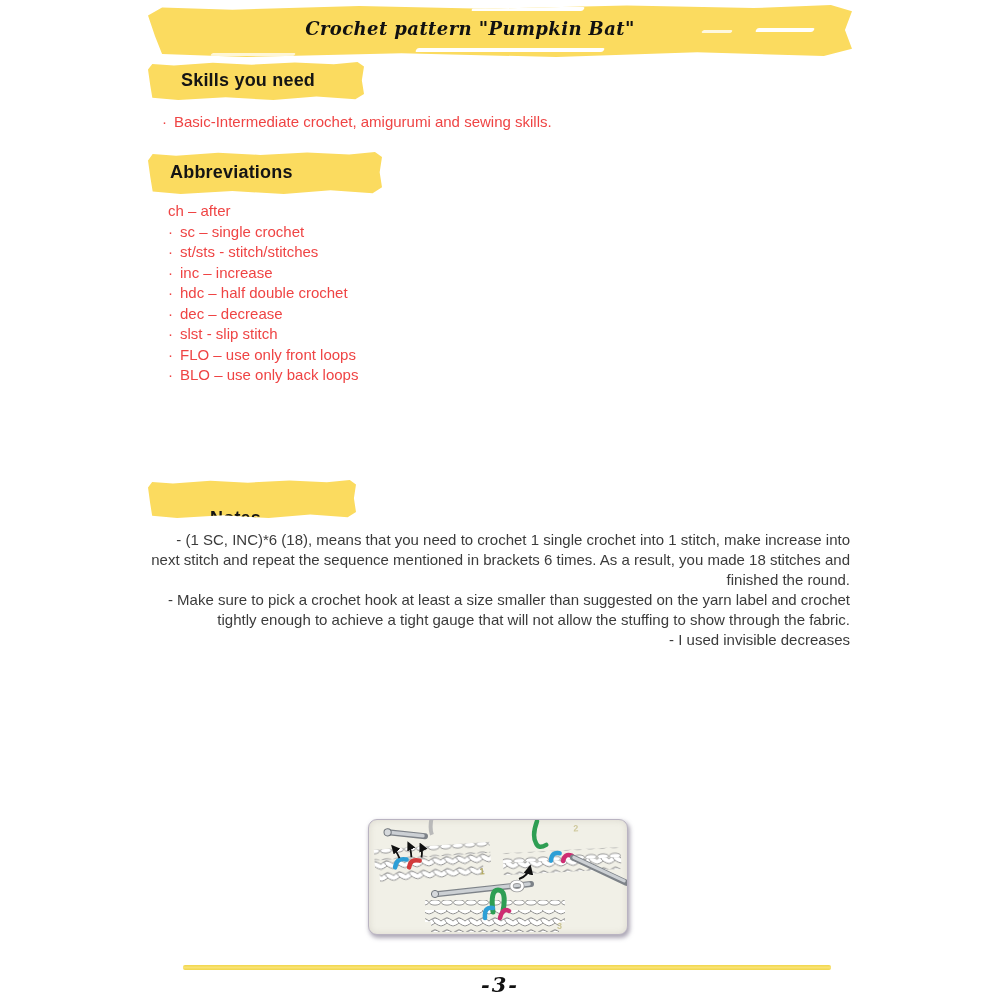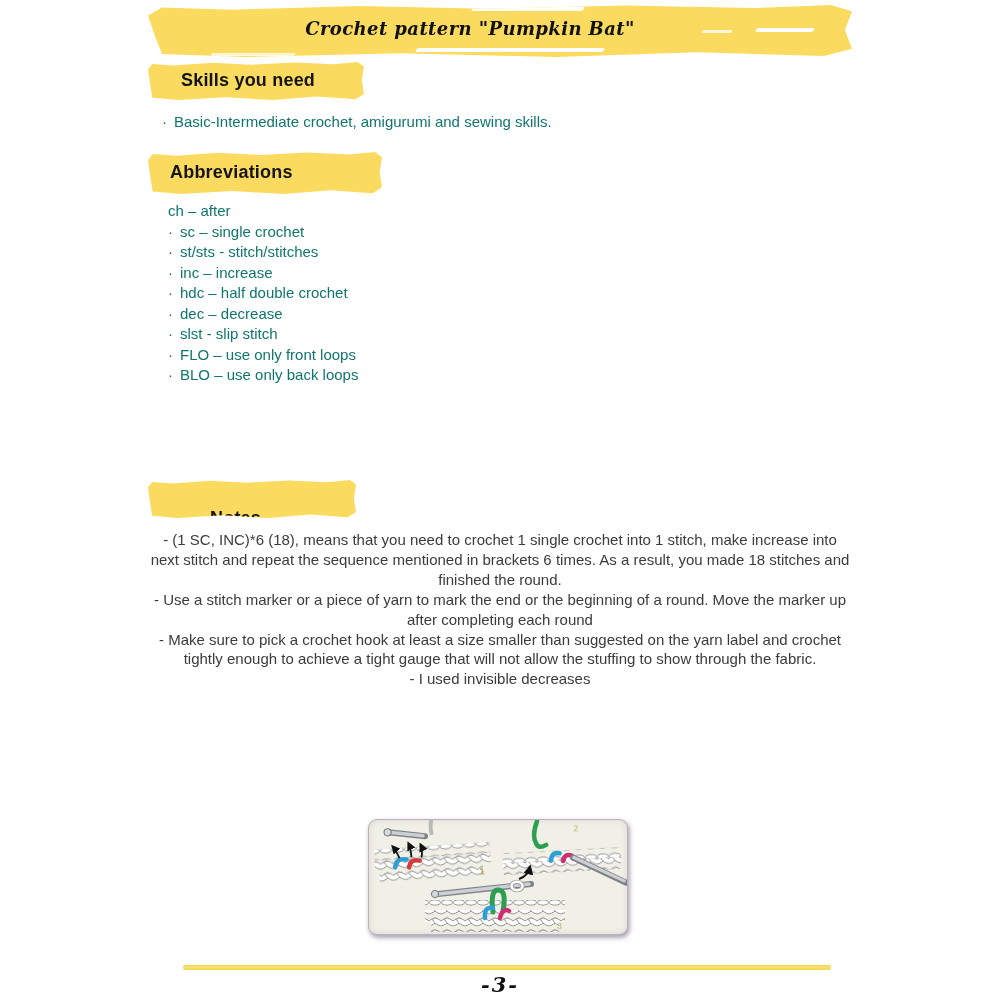--- a/index.html
+++ b/index.html
@@ -31,27 +31,27 @@
   .banner-abbr{left:148px;top:152px;width:234px;height:42px;}
   .banner-notes{left:148px;top:480px;width:208px;}
   .banner-h .h-label, .banner-abbr .h-label{
     position:absolute;top:50%;transform:translateY(-52%);
     font-weight:bold;font-size:18px;color:#141414;letter-spacing:.2px;white-space:nowrap;
   }
   .banner-skills .h-label{left:33px;}
   .banner-abbr .h-label{left:22px;}
   .banner-notes .h-label{left:62px;margin-top:20px;}
 
-  .body-text{font-size:15px;line-height:20.5px;color:#0f766e;}
+  .body-text{font-size:15px;line-height:20.5px;color:#ef4444;}
   .skills-line{position:absolute;left:162px;top:112px;}
   .bullet{display:inline-block;width:12px;}
   .abbr-list{position:absolute;left:168px;top:201px;}
   .abbr-item{white-space:nowrap;}
   .notes-block{
-    position:absolute;left:150px;top:530px;width:700px;text-align:center;
+    position:absolute;left:150px;top:530px;width:700px;text-align:right;
     font-size:15px;line-height:19.9px;color:#3b3b3b;
   }
   .diagram{
     position:absolute;left:368px;top:819px;width:258px;height:114px;
     background:#f1f0e7;border:1px solid #b9b3c1;border-radius:9px;
     box-shadow:1.5px 2.5px 4px rgba(106,96,122,.55), inset 0 0 6px rgba(150,145,130,.25);
     overflow:hidden;
   }
   .footer-line{
     position:absolute;left:183px;top:965px;width:648px;height:5px;border-radius:2px;
@@ -99,21 +99,20 @@
   <div class="abbr-item"><span class="bullet">·</span><span>FLO – use only front loops</span></div>
   <div class="abbr-item"><span class="bullet">·</span><span>BLO – use only back loops</span></div>
 </div>
 
 <div class="brush brush-jag banner-h banner-notes">
   <div class="h-label">Notes</div>
 </div>
 
 <div class="notes-block">
   <div>- (1 SC, INC)*6 (18), means that you need to crochet 1 single crochet into 1 stitch, make increase into next stitch and repeat the sequence mentioned in brackets 6 times. As a result, you made 18 stitches and finished the round.</div>
-  <div>- Use a stitch marker or a piece of yarn to mark the end or the beginning of a round. Move the marker up after completing each round</div>
   <div>- Make sure to pick a crochet hook at least a size smaller than suggested on the yarn label and crochet tightly enough to achieve a tight gauge that will not allow the stuffing to show through the fabric.</div>
   <div>- I used invisible decreases</div>
 </div>
 
 <div class="diagram">
   <svg width="258" height="114" viewBox="0 0 258 114">
     <defs>
       <pattern id="chrow" width="12" height="11" patternUnits="userSpaceOnUse">
         <ellipse cx="6" cy="5.5" rx="5.6" ry="2.6" fill="#ffffff" stroke="#8e8e8e" stroke-width="0.9"></ellipse>
       </pattern>

